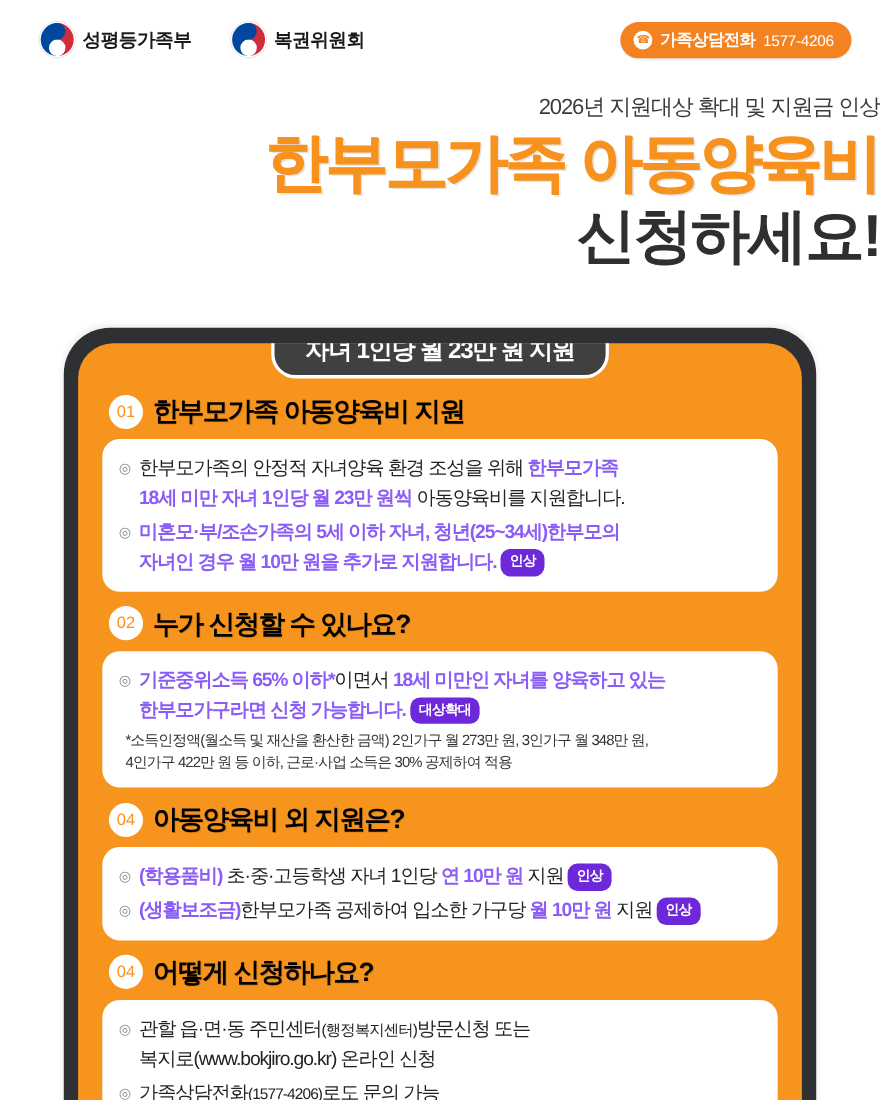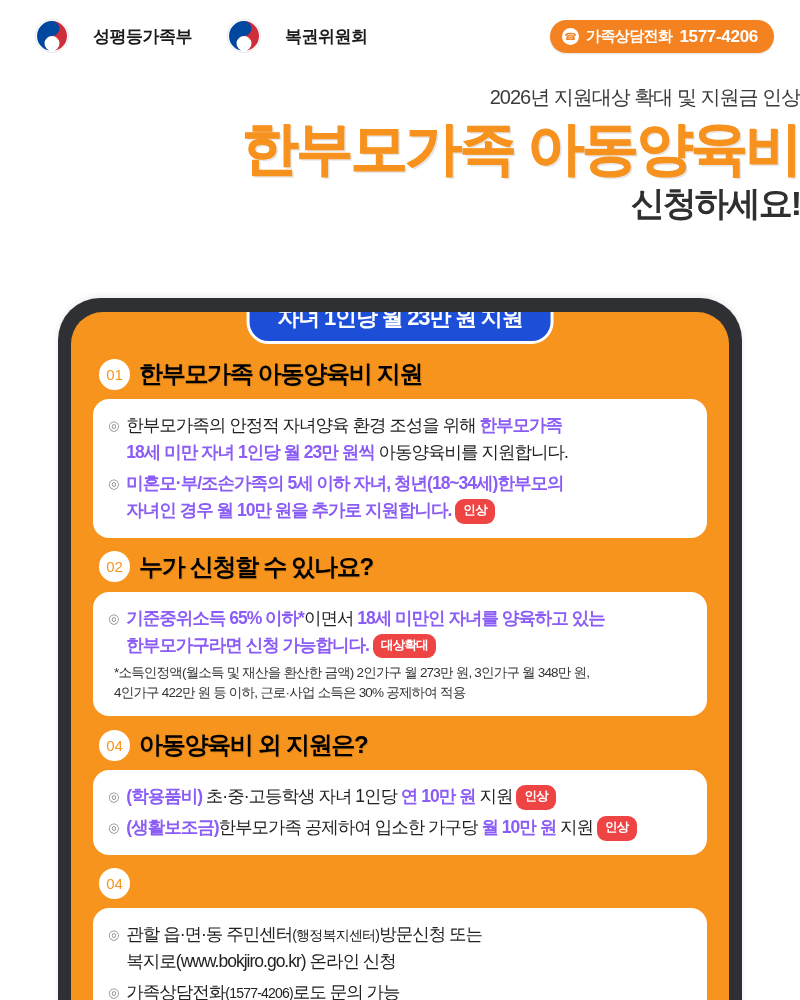--- a/index.html
+++ b/index.html
@@ -20,21 +20,21 @@
   .header {
     position: relative;
     height: 78px;
     padding: 18px 24px 0 34px;
     display: flex;
     align-items: flex-start;
   }
   .gov-logo {
     display: flex;
     align-items: center;
-    gap: 23px;
+    gap: 5px;
     margin-right: 34px;
     justify-content: space-between;
   }
   .taegeuk {
     position: relative;
     width: 36px; height: 36px;
     flex: none;
   }
   .taegeuk svg { display: block; }
   .gov-name {
@@ -67,22 +67,22 @@
     text-align: center;
     flex: none;
   }
   .phone-label {
     font-size: 15px;
     font-weight: bold;
     letter-spacing: -0.6px;
     white-space: nowrap;
   }
   .phone-number {
-    font-size: 17px;
-    font-weight: bold;
+    font-size: 14px;
+    font-weight: normal;
     letter-spacing: -0.3px;
     white-space: nowrap;
   }
 
   
   .title-block {
     text-align: right;
     padding-top: 6px;
   }
   .eyebrow {
@@ -96,21 +96,21 @@
     font-size: 57px;
     font-weight: bold;
     color: #f7921e;
     letter-spacing: -2.5px;
     line-height: 1.12;
     -webkit-text-stroke: 1px #f7921e;
     text-shadow:
       2px 2px 0 rgba(0,0,0,0.10);
   }
   .sub-title {
-    font-size: 34px;
+    font-size: 54px;
     font-weight: bold;
     color: #2f2f2f;
     letter-spacing: -2px;
     line-height: 1.2;
     margin-top: 2px;
     padding-left: 11px;
   }
 
   
   .phone-frame {
@@ -131,21 +131,21 @@
     border-radius: 32px 32px 0 0;
     padding: 46px 22px 0 22px;
     position: relative;
     overflow: hidden;
   }
   .badge-blue {
     position: absolute;
     left: 50%;
     top: -20px;
     transform: translateX(-50%);
-    background: #1d4ed8;
+    background: #404040;
     color: #ffffff;
     border-radius: 22px;
     padding: 8px 28px;
     font-size: 22px;
     font-weight: bold;
     letter-spacing: -1.2px;
     white-space: nowrap;
     border: 3px solid #ffffff;
     z-index: 5;
   }
@@ -204,21 +204,21 @@
   .bullet-text b { font-weight: bold; color: #8b5cf6; }
   .note {
     font-size: 13.5px;
     color: #333333;
     letter-spacing: -0.8px;
     line-height: 1.5;
     margin: 4px 0 0 6px;
   }
   .tag {
     display: inline-block;
-    background: #ef4444;
+    background: #6d28d9;
     color: #ffffff;
     font-size: 12.5px;
     font-weight: bold;
     letter-spacing: -0.7px;
     border-radius: 9px;
     padding: 2px 8px 3px 8px;
     vertical-align: 2px;
     margin-left: 4px;
     white-space: nowrap;
   }
@@ -275,21 +275,21 @@
               <span class="sec-num">01</span>
               <span class="sec-title">한부모가족 아동양육비 지원</span>
             </div>
             <div class="card">
               <div class="bullet-row">
                 <span class="bullet-mark">◎</span>
                 <div class="bullet-text"><span>한부모가족의 안정적 자녀양육 환경 조성을 위해 </span><b>한부모가족</b><br><b>18세 미만 자녀 1인당 월 23만 원씩</b><span> 아동양육비를 지원합니다.</span></div>
               </div>
               <div class="bullet-row">
                 <span class="bullet-mark">◎</span>
-                <div class="bullet-text"><b>미혼모·부/조손가족의 5세 이하 자녀, 청년(18~34세)한부모의</b><br><b>자녀인 경우 월 10만 원을 추가로 지원합니다.</b><span class="tag">인상</span></div>
+                <div class="bullet-text"><b>미혼모·부/조손가족의 5세 이하 자녀, 청년(25~34세)한부모의</b><br><b>자녀인 경우 월 10만 원을 추가로 지원합니다.</b><span class="tag">인상</span></div>
               </div>
             </div>
           </div>
           <div class="section">
             <div class="sec-head">
               <span class="sec-num">02</span>
               <span class="sec-title">누가 신청할 수 있나요?</span>
             </div>
             <div class="card">
               <div class="bullet-row">
@@ -311,20 +311,21 @@
               </div>
               <div class="bullet-row">
                 <span class="bullet-mark">◎</span>
                 <div class="bullet-text"><b>(생활보조금)</b><span>한부모가족 공제하여 입소한 가구당 </span><b>월 10만 원</b><span> 지원</span><span class="tag">인상</span></div>
               </div>
             </div>
           </div>
           <div class="section">
             <div class="sec-head">
               <span class="sec-num">04</span>
+              <span class="sec-title">어떻게 신청하나요?</span>
             </div>
             <div class="card">
               <div class="bullet-row">
                 <span class="bullet-mark">◎</span>
                 <div class="bullet-text"><span>관할 읍·면·동 주민센터</span><span class="small-paren">(행정복지센터)</span><span>방문신청 또는</span><br><span>복지로(www.bokjiro.go.kr) 온라인 신청</span></div>
               </div>
               <div class="bullet-row">
                 <span class="bullet-mark">◎</span>
                 <div class="bullet-text"><span>가족상담전화</span><span class="small-paren">(1577-4206)</span><span>로도 문의 가능</span></div>
               </div>

